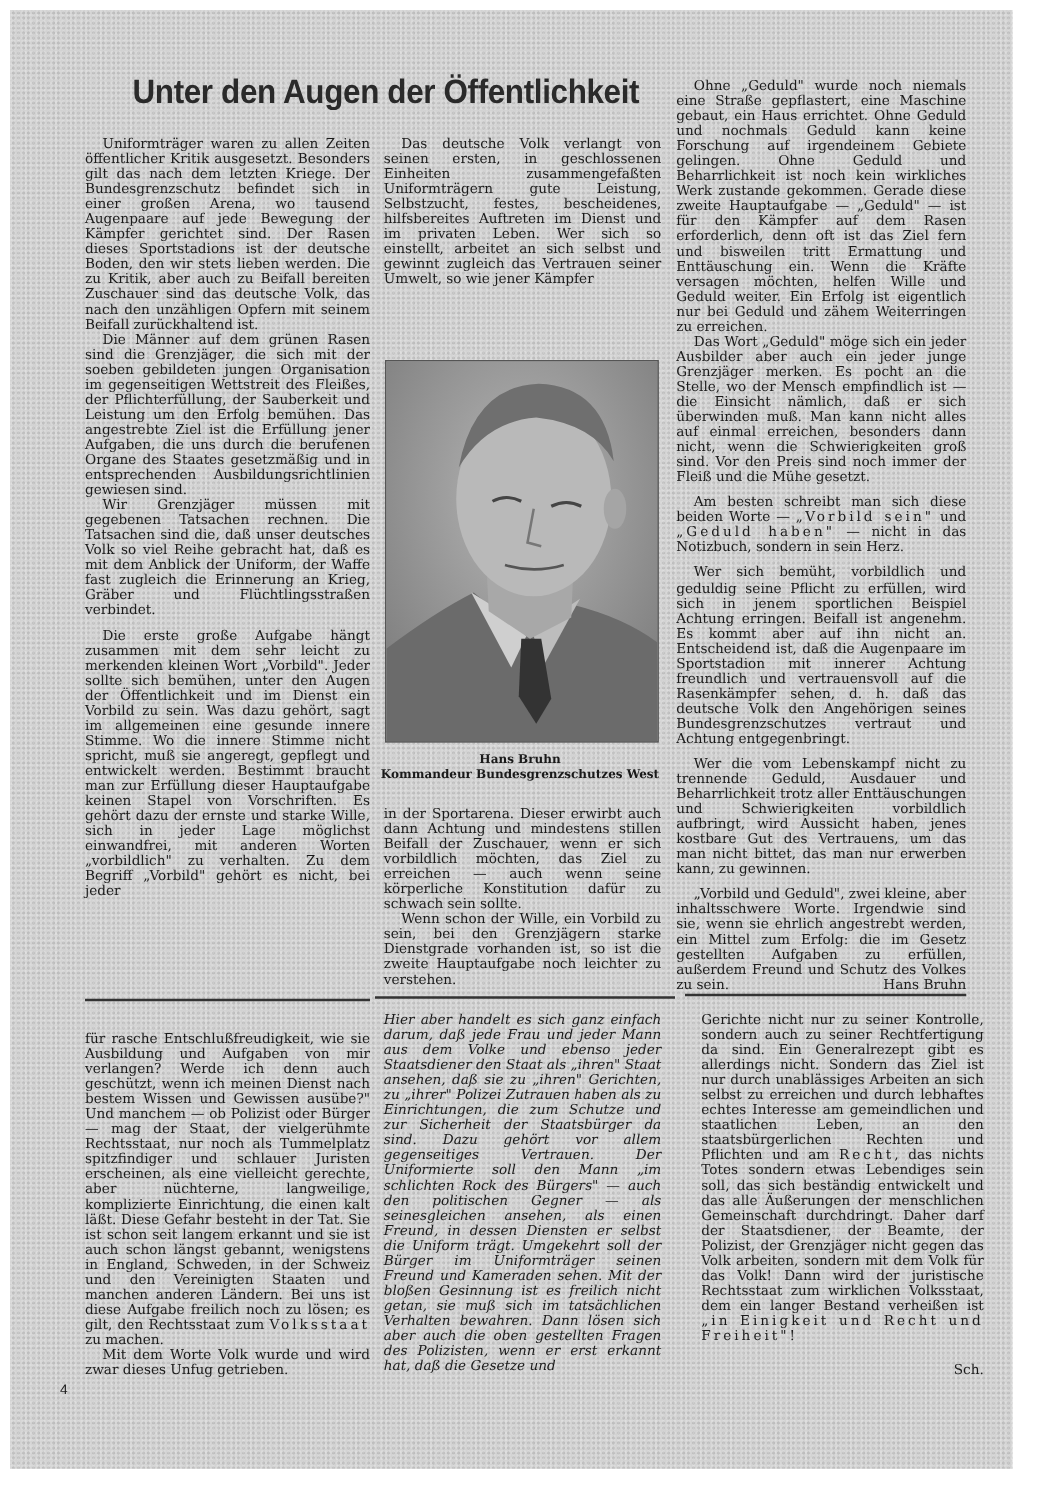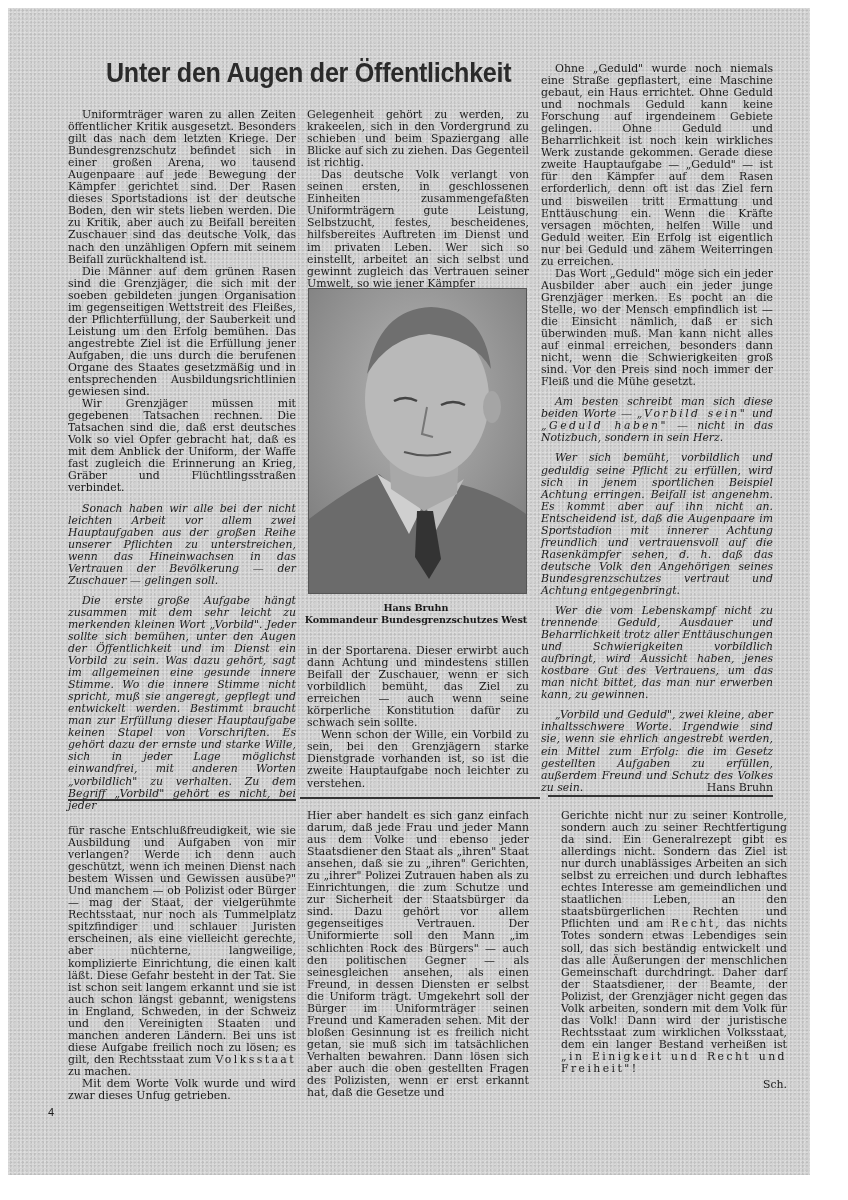--- a/index.html
+++ b/index.html
@@ -7,53 +7,51 @@
   .page { position:absolute; left:8px; top:8px; width:802px; height:1167px;
     background-color:#d2d2d2;
     background-image:
       radial-gradient(circle at 20% 30%, rgba(255,255,255,0.18) 0 1px, transparent 1.5px),
       radial-gradient(circle at 70% 60%, rgba(0,0,0,0.10) 0 1px, transparent 1.5px),
       radial-gradient(circle at 40% 80%, rgba(255,255,255,0.15) 0 1px, transparent 1.5px);
     background-size:3px 3px, 4px 4px, 5px 5px; }
   .title { position:absolute; left:106px; top:58px; width:380px; font-family:"Liberation Sans", sans-serif; font-weight:bold; font-size:27px; letter-spacing:-0.3px; color:#2a2a2a; transform:scaleX(0.93); transform-origin:left top; white-space:nowrap; }
   .col { position:absolute; font-size:10.9px; line-height:12.05px; text-align:justify; hyphens:manual; }
   .col p { margin:0; text-indent:14px; }
-  .col p.gap { margin-top:8px;font-style:italic; }
+  .col p.gap { margin-top:8px; }
   .col p.noindent { text-indent:0; }
   .spaced { letter-spacing:2.4px; }
   .c1 { left:68px; top:109px; width:228px; }
   .c2 { left:307px; top:109px; width:222px; }
   .c3 { left:541px; top:63px; width:232px; }
   .b1 { left:68px; top:825px; width:228px; }
-  .b2 { left:307px; top:810px; width:222px; }
+  .b2 { left:307px; top:810px; width:222px;font-style:italic; }
   .b3 { left:561px; top:810px; width:226px; }
   .photo { position:absolute; left:308px; top:288px; width:217px; height:304px; background:#8a8a8a; overflow:hidden; border:1px solid #555; }
   .caption { position:absolute; left:300px; top:602px; width:232px; text-align:center; font-weight:bold; font-size:9.6px; line-height:12px; }
   .rule { position:absolute; height:2px; background:#333; }
   .sig { text-align:right; }
   .pagenum { position:absolute; left:48px; top:1106px; font-family:"Liberation Sans", sans-serif; font-size:11px; }
 </style>
 </head>
 <body>
 
 <div class="page">
 </div>
 
 <div class="title">Unter den Augen der Öffentlichkeit</div>
 
 <div class="col c1">
   <p>Uniformträger waren zu allen Zeiten öffentlicher Kritik ausgesetzt. Besonders gilt das nach dem letzten Kriege. Der Bundesgrenzschutz befindet sich in einer großen Arena, wo tausend Augenpaare auf jede Bewegung der Kämpfer gerichtet sind. Der Rasen dieses Sportstadions ist der deutsche Boden, den wir stets lieben werden. Die zu Kritik, aber auch zu Beifall bereiten Zuschauer sind das deutsche Volk, das nach den unzähligen Opfern mit seinem Beifall zurückhaltend ist.</p>
   <p>Die Männer auf dem grünen Rasen sind die Grenzjäger, die sich mit der soeben gebildeten jungen Organisation im gegenseitigen Wettstreit des Fleißes, der Pflichterfüllung, der Sauberkeit und Leistung um den Erfolg bemühen. Das angestrebte Ziel ist die Erfüllung jener Aufgaben, die uns durch die berufenen Organe des Staates gesetzmäßig und in entsprechenden Ausbildungsrichtlinien gewiesen sind.</p>
-  <p>Wir Grenzjäger müssen mit gegebenen Tatsachen rechnen. Die Tatsachen sind die, daß erst deutsches Volk so viel Opfer gebracht hat, daß es mit dem Anblick der Uniform, der Waffe fast zugleich die Erinnerung an Krieg, Gräber und Flüchtlingsstraßen verbindet.</p>
-  <p class="gap">Sonach haben wir alle bei der nicht leichten Arbeit vor allem zwei Hauptaufgaben aus der großen Reihe unserer Pflichten zu unterstreichen, wenn das Hineinwachsen in das Vertrauen der Bevölkerung — der Zuschauer — gelingen soll.</p>
+  <p>Wir Grenzjäger müssen mit gegebenen Tatsachen rechnen. Die Tatsachen sind die, daß unser deutsches Volk so viel Reihe gebracht hat, daß es mit dem Anblick der Uniform, der Waffe fast zugleich die Erinnerung an Krieg, Gräber und Flüchtlingsstraßen verbindet.</p>
   <p class="gap">Die erste große Aufgabe hängt zusammen mit dem sehr leicht zu merkenden kleinen Wort „Vorbild". Jeder sollte sich bemühen, unter den Augen der Öffentlichkeit und im Dienst ein Vorbild zu sein. Was dazu gehört, sagt im allgemeinen eine gesunde innere Stimme. Wo die innere Stimme nicht spricht, muß sie angeregt, gepflegt und entwickelt werden. Bestimmt braucht man zur Erfüllung dieser Hauptaufgabe keinen Stapel von Vorschriften. Es gehört dazu der ernste und starke Wille, sich in jeder Lage möglichst einwandfrei, mit anderen Worten „vorbildlich" zu verhalten. Zu dem Begriff „Vorbild" gehört es nicht, bei jeder</p>
 </div>
 
 <div class="col c2">
-  <p class="noindent">Gelegenheit gehört zu werden, zu krakeelen, sich in den Vordergrund zu schieben und beim Spaziergang alle Blicke auf sich zu ziehen. Das Gegenteil ist richtig.</p>
   <p>Das deutsche Volk verlangt von seinen ersten, in geschlossenen Einheiten zusammengefaßten Uniformträgern gute Leistung, Selbstzucht, festes, bescheidenes, hilfsbereites Auftreten im Dienst und im privaten Leben. Wer sich so einstellt, arbeitet an sich selbst und gewinnt zugleich das Vertrauen seiner Umwelt, so wie jener Kämpfer</p>
 </div>
 
 <div class="photo">
   <svg width="217" height="304" viewBox="0 0 217 304">
     <rect x="0" y="0" width="217" height="304" fill="#9a9a9a"></rect>
     <rect x="0" y="0" width="217" height="304" fill="url(#g1)"></rect>
     <defs>
       <radialGradient id="g1" cx="0.5" cy="0.35" r="0.7">
         <stop offset="0" stop-color="#b5b5b5"></stop>
@@ -84,21 +82,21 @@
     <path d="M95 163 Q118 170 142 163" stroke="#555" stroke-width="2.2" fill="none"></path>
   </svg>
 </div>
 
 <div class="caption">
   <div>Hans Bruhn</div>
   <div>Kommandeur Bundesgrenzschutzes West</div>
 </div>
 
 <div class="col" style="left:307px; top:645px; width:222px;">
-  <p class="noindent">in der Sportarena. Dieser erwirbt auch dann Achtung und mindestens stillen Beifall der Zuschauer, wenn er sich vorbildlich bemüht, das Ziel zu erreichen — auch wenn seine körperliche Konstitution dafür zu schwach sein sollte.</p>
+  <p class="noindent">in der Sportarena. Dieser erwirbt auch dann Achtung und mindestens stillen Beifall der Zuschauer, wenn er sich vorbildlich möchten, das Ziel zu erreichen — auch wenn seine körperliche Konstitution dafür zu schwach sein sollte.</p>
   <p>Wenn schon der Wille, ein Vorbild zu sein, bei den Grenzjägern starke Dienstgrade vorhanden ist, so ist die zweite Hauptaufgabe noch leichter zu verstehen.</p>
 </div>
 
 <div class="col c3">
   <p>Ohne „Geduld" wurde noch niemals eine Straße gepflastert, eine Maschine gebaut, ein Haus errichtet. Ohne Geduld und nochmals Geduld kann keine Forschung auf irgendeinem Gebiete gelingen. Ohne Geduld und Beharrlichkeit ist noch kein wirkliches Werk zustande gekommen. Gerade diese zweite Hauptaufgabe — „Geduld" — ist für den Kämpfer auf dem Rasen erforderlich, denn oft ist das Ziel fern und bisweilen tritt Ermattung und Enttäuschung ein. Wenn die Kräfte versagen möchten, helfen Wille und Geduld weiter. Ein Erfolg ist eigentlich nur bei Geduld und zähem Weiterringen zu erreichen.</p>
   <p>Das Wort „Geduld" möge sich ein jeder Ausbilder aber auch ein jeder junge Grenzjäger merken. Es pocht an die Stelle, wo der Mensch empfindlich ist — die Einsicht nämlich, daß er sich überwinden muß. Man kann nicht alles auf einmal erreichen, besonders dann nicht, wenn die Schwierigkeiten groß sind. Vor den Preis sind noch immer der Fleiß und die Mühe gesetzt.</p>
   <p class="gap"><span>Am besten schreibt man sich diese beiden Worte — </span><span class="spaced">„Vorbild sein"</span><span> und </span><span class="spaced">„Geduld haben"</span><span> — nicht in das Notizbuch, sondern in sein Herz.</span></p>
   <p class="gap">Wer sich bemüht, vorbildlich und geduldig seine Pflicht zu erfüllen, wird sich in jenem sportlichen Beispiel Achtung erringen. Beifall ist angenehm. Es kommt aber auf ihn nicht an. Entscheidend ist, daß die Augenpaare im Sportstadion mit innerer Achtung freundlich und vertrauensvoll auf die Rasenkämpfer sehen, d. h. daß das deutsche Volk den Angehörigen seines Bundesgrenzschutzes vertraut und Achtung entgegenbringt.</p>
   <p class="gap">Wer die vom Lebenskampf nicht zu trennende Geduld, Ausdauer und Beharrlichkeit trotz aller Enttäuschungen und Schwierigkeiten vorbildlich aufbringt, wird Aussicht haben, jenes kostbare Gut des Vertrauens, um das man nicht bittet, das man nur erwerben kann, zu gewinnen.</p>
   <p class="gap">„Vorbild und Geduld", zwei kleine, aber inhaltsschwere Worte. Irgendwie sind sie, wenn sie ehrlich angestrebt werden, ein Mittel zum Erfolg: die im Gesetz gestellten Aufgaben zu erfüllen, außerdem Freund und Schutz des Volkes zu sein.</p>
@@ -113,16 +111,16 @@
   <p class="noindent"><span>für rasche Entschlußfreudigkeit, wie sie Ausbildung und Aufgaben von mir verlangen? Werde ich denn auch geschützt, wenn ich meinen Dienst nach bestem Wissen und Gewissen ausübe?" Und manchem — ob Polizist oder Bürger — mag der Staat, der vielgerühmte Rechtsstaat, nur noch als Tummelplatz spitzfindiger und schlauer Juristen erscheinen, als eine vielleicht gerechte, aber nüchterne, langweilige, komplizierte Einrichtung, die einen kalt läßt. Diese Gefahr besteht in der Tat. Sie ist schon seit langem erkannt und sie ist auch schon längst gebannt, wenigstens in England, Schweden, in der Schweiz und den Vereinigten Staaten und manchen anderen Ländern. Bei uns ist diese Aufgabe freilich noch zu lösen; es gilt, den Rechtsstaat zum </span><span class="spaced">Volksstaat</span><span> zu machen.</span></p>
   <p>Mit dem Worte Volk wurde und wird zwar dieses Unfug getrieben.</p>
 </div>
 
 <div class="col b2">
   <p class="noindent">Hier aber handelt es sich ganz einfach darum, daß jede Frau und jeder Mann aus dem Volke und ebenso jeder Staatsdiener den Staat als „ihren" Staat ansehen, daß sie zu „ihren" Gerichten, zu „ihrer" Polizei Zutrauen haben als zu Einrichtungen, die zum Schutze und zur Sicherheit der Staatsbürger da sind. Dazu gehört vor allem gegenseitiges Vertrauen. Der Uniformierte soll den Mann „im schlichten Rock des Bürgers" — auch den politischen Gegner — als seinesgleichen ansehen, als einen Freund, in dessen Diensten er selbst die Uniform trägt. Umgekehrt soll der Bürger im Uniformträger seinen Freund und Kameraden sehen. Mit der bloßen Gesinnung ist es freilich nicht getan, sie muß sich im tatsächlichen Verhalten bewahren. Dann lösen sich aber auch die oben gestellten Fragen des Polizisten, wenn er erst erkannt hat, daß die Gesetze und</p>
 </div>
 
 <div class="col b3">
   <p class="noindent"><span>Gerichte nicht nur zu seiner Kontrolle, sondern auch zu seiner Rechtfertigung da sind. Ein Generalrezept gibt es allerdings nicht. Sondern das Ziel ist nur durch unablässiges Arbeiten an sich selbst zu erreichen und durch lebhaftes echtes Interesse am gemeindlichen und staatlichen Leben, an den staatsbürgerlichen Rechten und Pflichten und am </span><span class="spaced">Recht</span><span>, das nichts Totes sondern etwas Lebendiges sein soll, das sich beständig entwickelt und das alle Äußerungen der menschlichen Gemeinschaft durchdringt. Daher darf der Staatsdiener, der Beamte, der Polizist, der Grenzjäger nicht gegen das Volk arbeiten, sondern mit dem Volk für das Volk! Dann wird der juristische Rechtsstaat zum wirklichen Volksstaat, dem ein langer Bestand verheißen ist </span><span class="spaced">„in Einigkeit und Recht und Freiheit"</span><span>!</span></p>
-  <div class="sig" style="margin-top:4px;padding-left:40px;">Sch.</div>
+  <div class="sig" style="margin-top:15px;padding-left:40px;">Sch.</div>
 </div>
 
 <div class="pagenum">4</div>
 
 </body></html>

